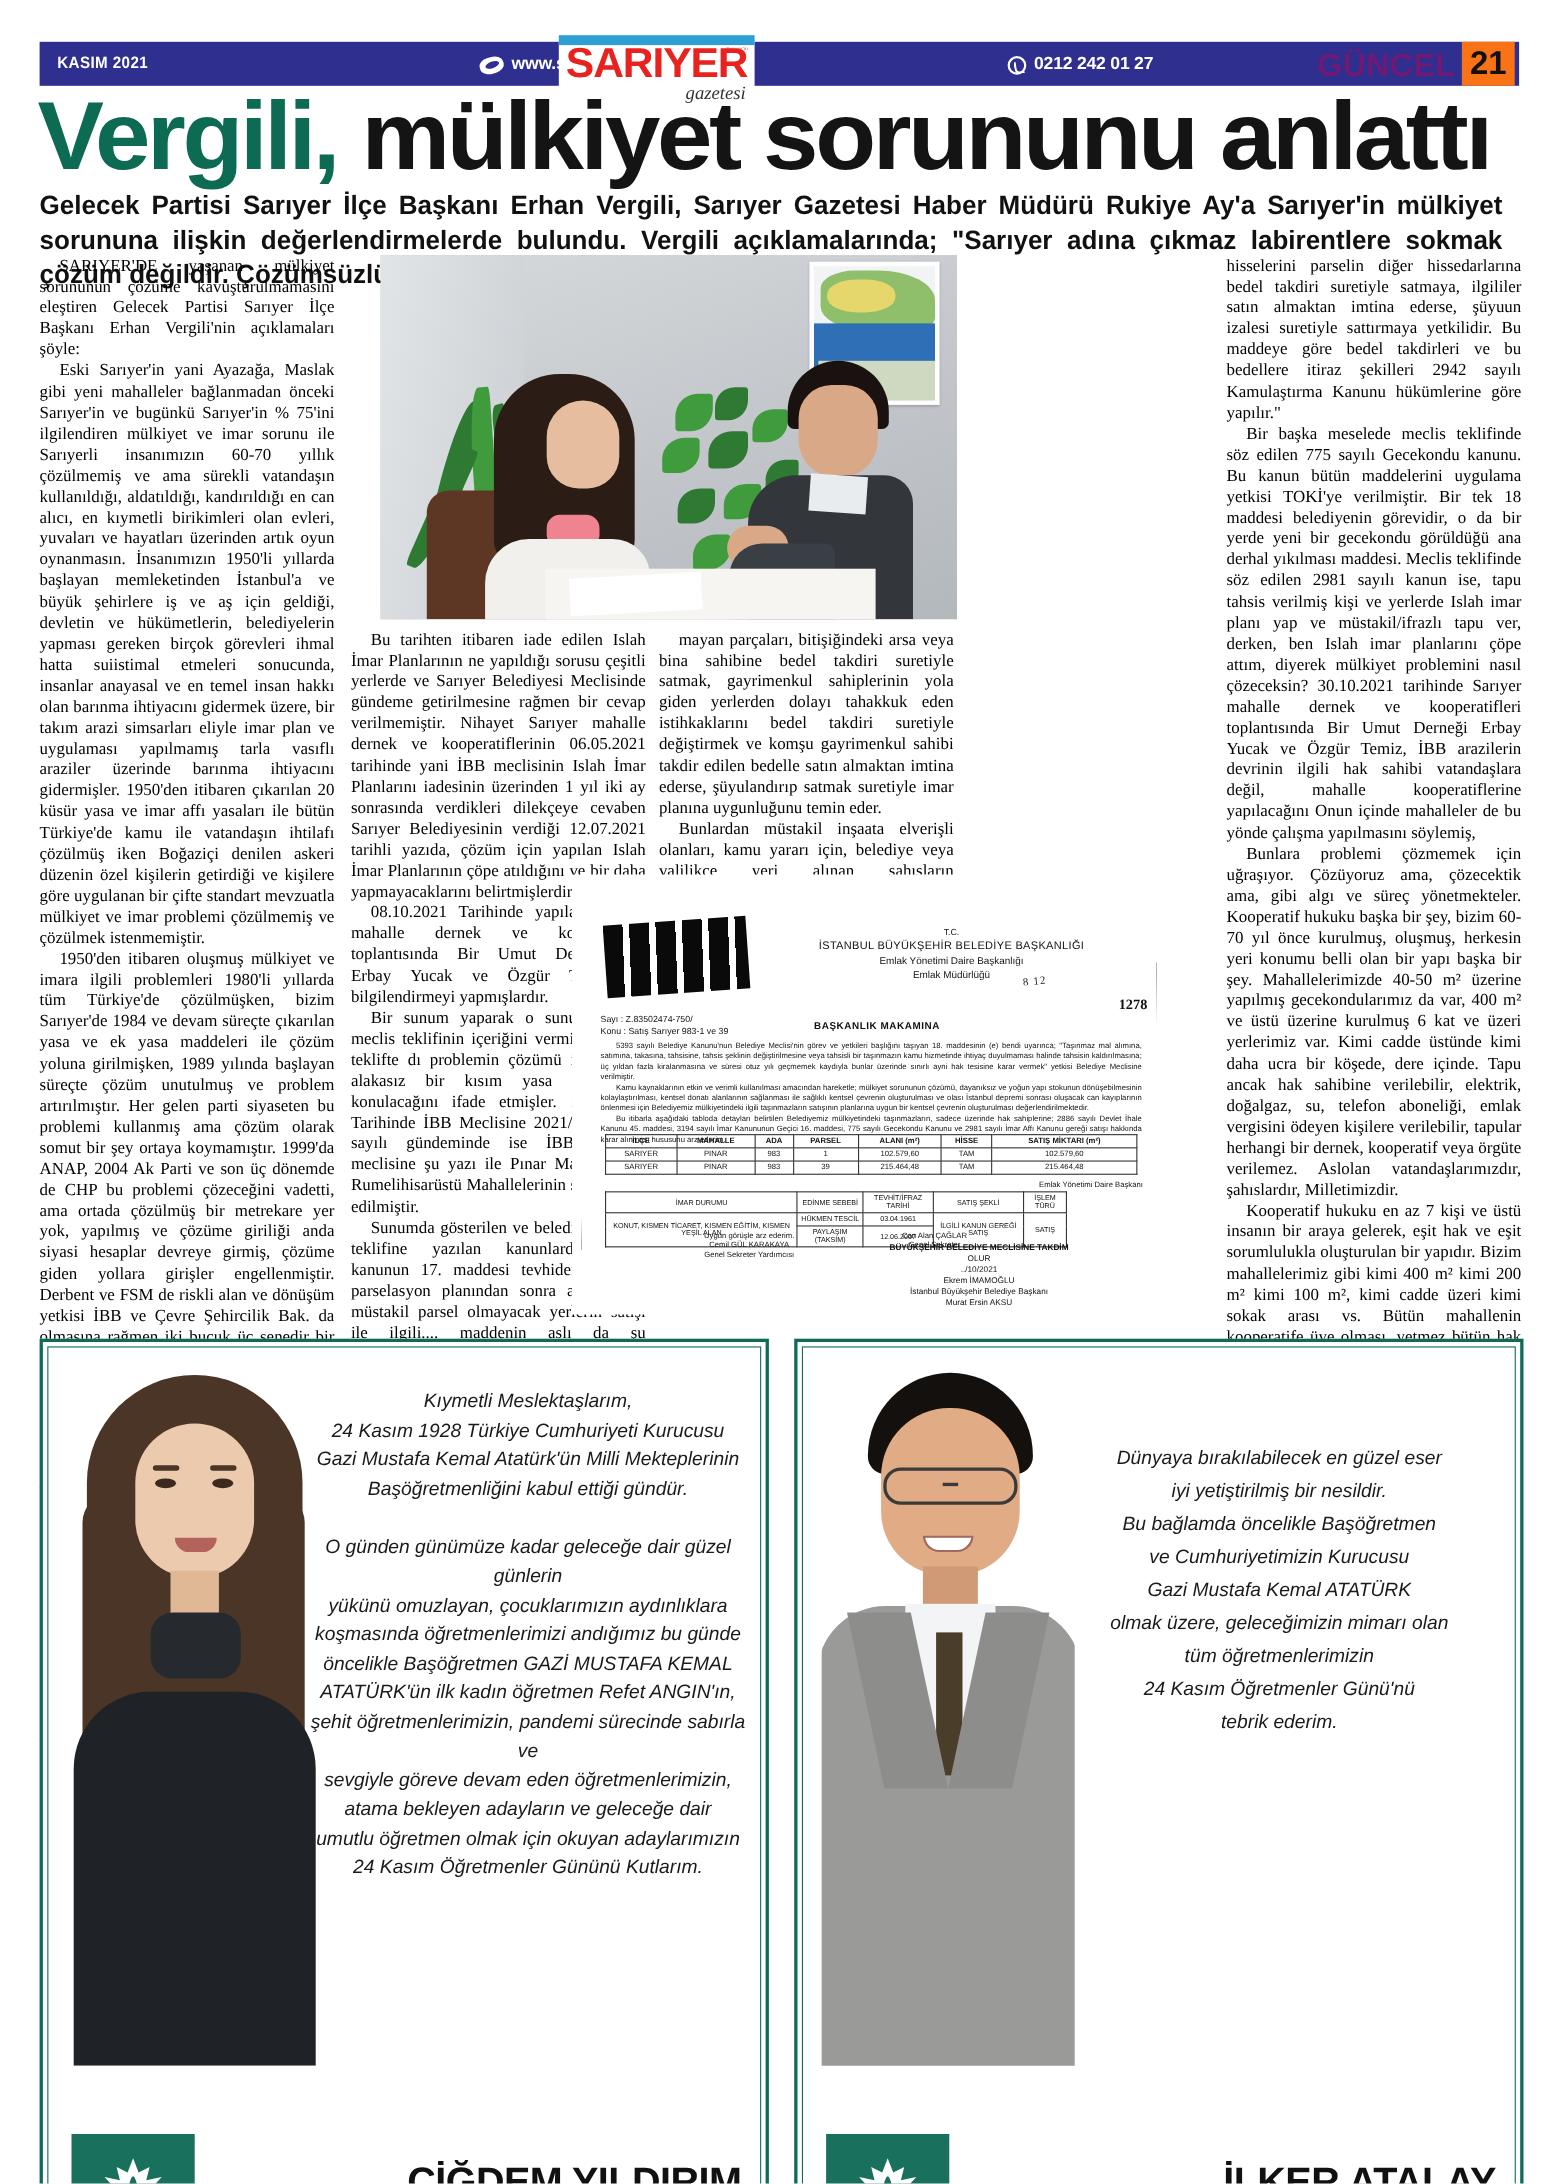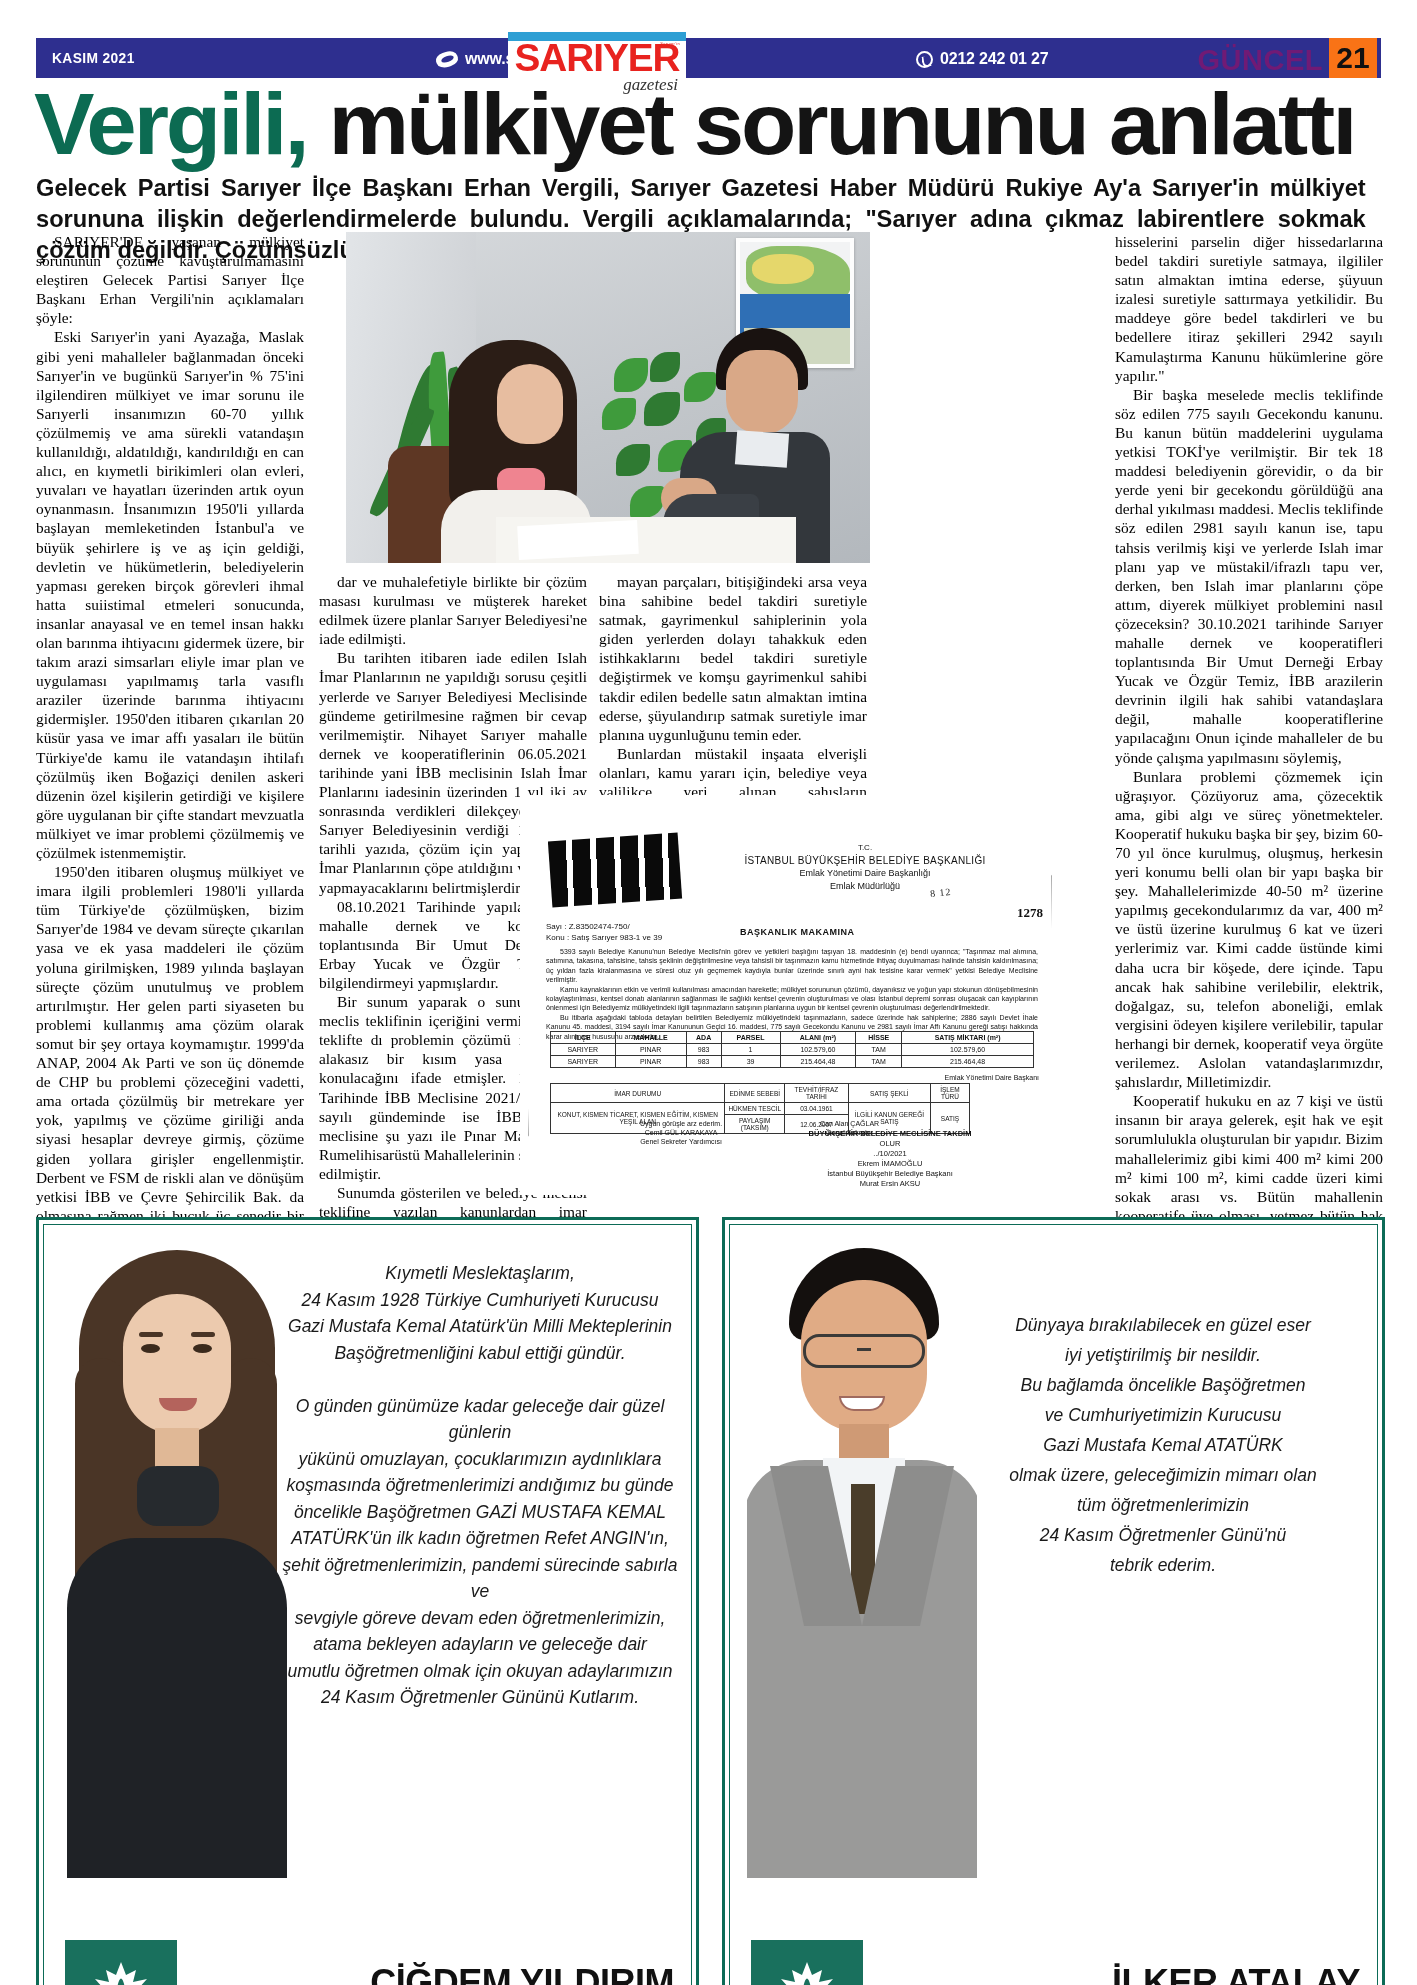--- a/index.html
+++ b/index.html
@@ -351,21 +351,20 @@
 
   <div class="col c1">
     <p>SARIYER'DE yaşanan mülkiyet sorununun çözüme kavuşturulmamasını eleştiren Gelecek Partisi Sarıyer İlçe Başkanı Erhan Vergili'nin açıklamaları şöyle:</p>
     <p>Eski Sarıyer'in yani Ayazağa, Maslak gibi yeni mahalleler bağlanmadan önceki Sarıyer'in ve bugünkü Sarıyer'in % 75'ini ilgilendiren mülkiyet ve imar sorunu ile Sarıyerli insanımızın 60-70 yıllık çözülmemiş ve ama sürekli vatandaşın kullanıldığı, aldatıldığı, kandırıldığı en can alıcı, en kıymetli birikimleri olan evleri, yuvaları ve hayatları üzerinden artık oyun oynanmasın. İnsanımızın 1950'li yıllarda başlayan memleketinden İstanbul'a ve büyük şehirlere iş ve aş için geldiği, devletin ve hükümetlerin, belediyelerin yapması gereken birçok görevleri ihmal hatta suiistimal etmeleri sonucunda, insanlar anayasal ve en temel insan hakkı olan barınma ihtiyacını gidermek üzere, bir takım arazi simsarları eliyle imar plan ve uygulaması yapılmamış tarla vasıflı araziler üzerinde barınma ihtiyacını gidermişler. 1950'den itibaren çıkarılan 20 küsür yasa ve imar affı yasaları ile bütün Türkiye'de kamu ile vatandaşın ihtilafı çözülmüş iken Boğaziçi denilen askeri düzenin özel kişilerin getirdiği ve kişilere göre uygulanan bir çifte standart mevzuatla mülkiyet ve imar problemi çözülmemiş ve çözülmek istenmemiştir.</p>
     <p>1950'den itibaren oluşmuş mülkiyet ve imara ilgili problemleri 1980'li yıllarda tüm Türkiye'de çözülmüşken, bizim Sarıyer'de 1984 ve devam süreçte çıkarılan yasa ve ek yasa maddeleri ile çözüm yoluna girilmişken, 1989 yılında başlayan süreçte çözüm unutulmuş ve problem artırılmıştır. Her gelen parti siyaseten bu problemi kullanmış ama çözüm olarak somut bir şey ortaya koymamıştır. 1999'da ANAP, 2004 Ak Parti ve son üç dönemde de CHP bu problemi çözeceğini vadetti, ama ortada çözülmüş bir metrekare yer yok, yapılmış ve çözüme giriliği anda siyasi hesaplar devreye girmiş, çözüme giden yollara girişler engellenmiştir. Derbent ve FSM de riskli alan ve dönüşüm yetkisi İBB ve Çevre Şehircilik Bak. da olmasına rağmen iki buçuk üç senedir bir sonuca ulaşılmamıştır.</p>
     <p>2009'da üç ayda tapuları vereceğim diye seçim kazanan Şükrü Genç, bütün mahallelerde dernek, kooperatif derken her ay, her hafta toplantılar, çalıştaylar, gösteriler, protestolar, mahkemeler, Ankara'ya seyahatler, yasa teklifleri vs. bir sürü çalışma ve çabalama sonucu çözüm için yapılması gereken yani gecekondular için müstakil tapu verme, hisse tapulu yerlerde müstakil/ifrazlı hale getirme, dönüşüm planları yapım çalışmaları derken Islah İmar planları da artık çöpe atılmıştır.</p>
     <p>12.03.2020 Tarihinde İBB meclisinde görüşülen Sarıyer mahallelerinin Islah İmar Planları, İmar komisyonunca yapılan değerlendirmeyle iade etme teklifini geri çekerek, bundan sonra Sarıyer ve İBB'de Ak Parti ve CHP olarak ikti-</p>
   </div>
 
   <div class="col c2" style="top:340px;height:620px;">
-    <p>dar ve muhalefetiyle birlikte bir çözüm masası kurulması ve müşterek hareket edilmek üzere planlar Sarıyer Belediyesi'ne iade edilmişti.</p>
     <p>Bu tarihten itibaren iade edilen Islah İmar Planlarının ne yapıldığı sorusu çeşitli yerlerde ve Sarıyer Belediyesi Meclisinde gündeme getirilmesine rağmen bir cevap verilmemiştir. Nihayet Sarıyer mahalle dernek ve kooperatiflerinin 06.05.2021 tarihinde yani İBB meclisinin Islah İmar Planlarını iadesinin üzerinden 1 yıl iki ay sonrasında verdikleri dilekçeye cevaben Sarıyer Belediyesinin verdiği 12.07.2021 tarihli yazıda, çözüm için yapılan Islah İmar Planlarının çöpe atıldığını ve bir daha yapmayacaklarını belirtmişlerdir.</p>
     <p>08.10.2021 Tarihinde yapılan Sarıyer mahalle dernek ve kooperatifler toplantısında Bir Umut Derneği'nden Erbay Yucak ve Özgür Temiz su bilgilendirmeyi yapmışlardır.</p>
     <p>Bir sunum yaparak o sunumda İBB meclis teklifinin içeriğini vermişler ve bu teklifte dı problemin çözümü ile alakalı, alakasız bir kısım yasa isimlerinin konulacağını ifade etmişler. 11.10.2021 Tarihinde İBB Meclisine 2021/1270-1271 sayılı gündeminde ise İBB'nin İBB meclisine şu yazı ile Pınar Mahallesi ve Rumelihisarüstü Mahallelerinin satışı teklif edilmiştir.</p>
     <p>Sunumda gösterilen ve belediye meclisi teklifine yazılan kanunlardan imar kanunun 17. maddesi tevhiden satış ki parselasyon planından sonra artık kalan müstakil parsel olmayacak yerlerin satışı ile ilgili.... maddenin aslı da şu Kamulaştırmadan arta kalan kısımlar:</p>
     <p>"Madde 17 - Belediye veya valilik, kendi malı olan veya imar planlarının tatbiki sonucu kamulaştırmadan artan parçalarla, istikameti değiştirilen veya kapanan yol ve meydanlarda hasıl olan sahalardan müstakil inşaata elverişli ol-</p>
   </div>
 
   <div class="col c3" style="top:340px;height:290px;">
     <p>mayan parçaları, bitişiğindeki arsa veya bina sahibine bedel takdiri suretiyle satmak, gayrimenkul sahiplerinin yola giden yerlerden dolayı tahakkuk eden istihkaklarını bedel takdiri suretiyle değiştirmek ve komşu gayrimenkul sahibi takdir edilen bedelle satın almaktan imtina ederse, şüyulandırıp satmak suretiyle imar planına uygunluğunu temin eder.</p>
     <p>Bunlardan müstakil inşaata elverişli olanları, kamu yararı için, belediye veya valilikçe yeri alınan şahısların muvafakatları halinde istihkaklarına karşılık olarak bedel takdiri ve icabında denklik temini suretiyle değiştirmeye belediye ve valilik yetkilidir. Ayrıca belediye veya valilikler ile şüyulu olan müstakil inşaat yapmaya müsait bulunan imar parsellerinde, belediye veya valilikler,</p>

